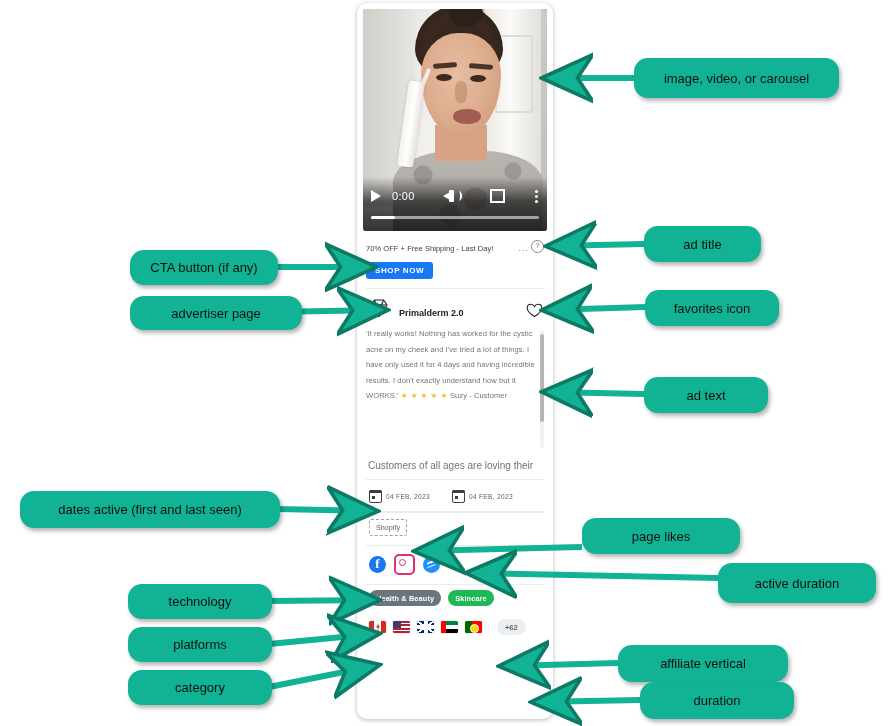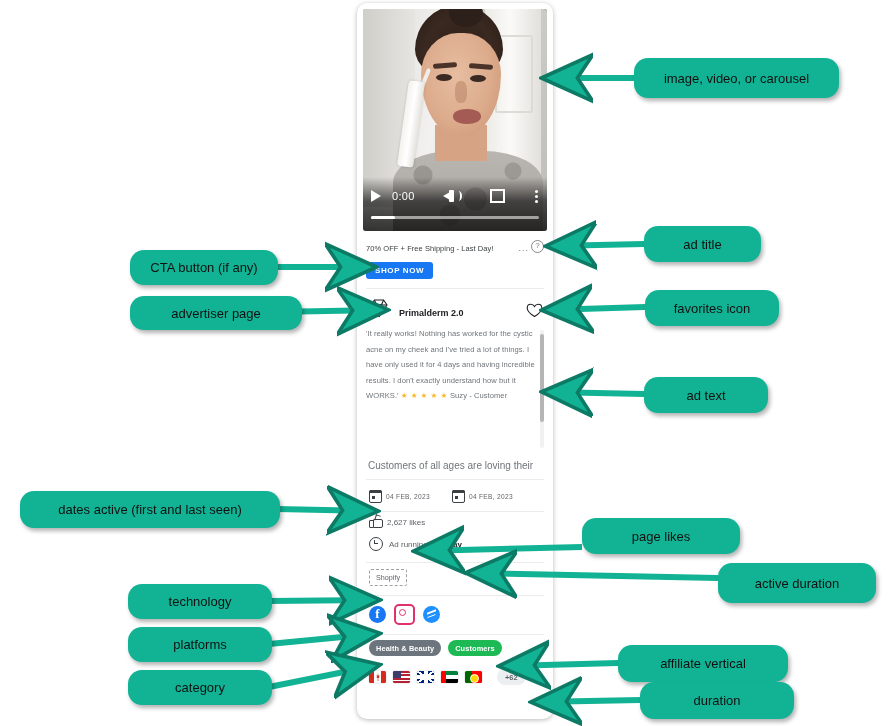--- a/index.html
+++ b/index.html
@@ -463,54 +463,40 @@
       <span class="date-txt">04 FEB, 2023</span>
     </div>
     <div class="date-item">
       <span class="cal"></span>
       <span class="date-txt">04 FEB, 2023</span>
     </div>
   </div>
 
   <div class="divider"></div>
 
-  <div id="stats">
-    <div class="stat-row">
-      <span class="thumb">
-          <i></i>
-          <b></b>
-          <s></s>
-        </span>
-      <span class="stat-txt">2,627 likes</span>
-    </div>
-    <div class="stat-row">
-      <span class="clock"></span>
-      <span class="stat-txt"><span>Ad running for </span><b>1 day</b></span>
-    </div>
-  </div>
 
   <div class="divider"></div>
 
   <div id="tech-row">
     <span id="tech-tag">Shopify</span>
   </div>
 
   <div class="divider"></div>
 
   <div id="platforms-row">
     <span class="pf pf-fb"></span>
     <span class="pf pf-ig"></span>
     <span class="pf pf-ms"></span>
   </div>
 
   <div class="divider"></div>
 
   <div id="tags-row">
     <span class="tag tag-grey">Health &amp; Beauty</span>
-    <span class="tag tag-green">Customers</span>
+    <span class="tag tag-green">Skincare</span>
   </div>
 
   <div id="countries-row">
     <span class="flag f-ca">
         <i></i>
       </span>
     <span class="flag f-us"></span>
     <span class="flag f-uk"></span>
     <span class="flag f-ae"></span>
     <span class="flag f-pt"></span>

